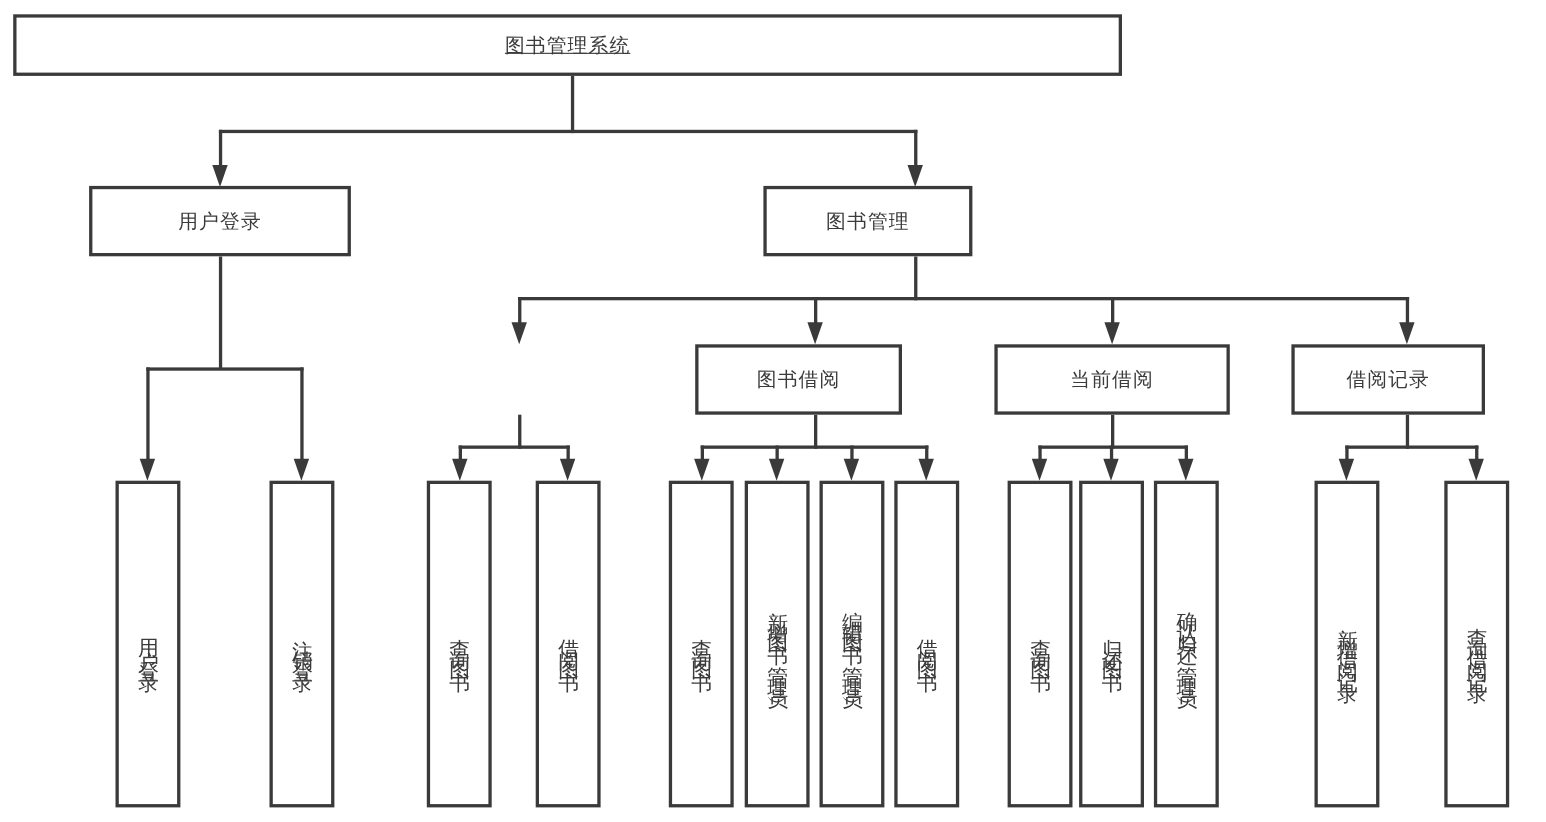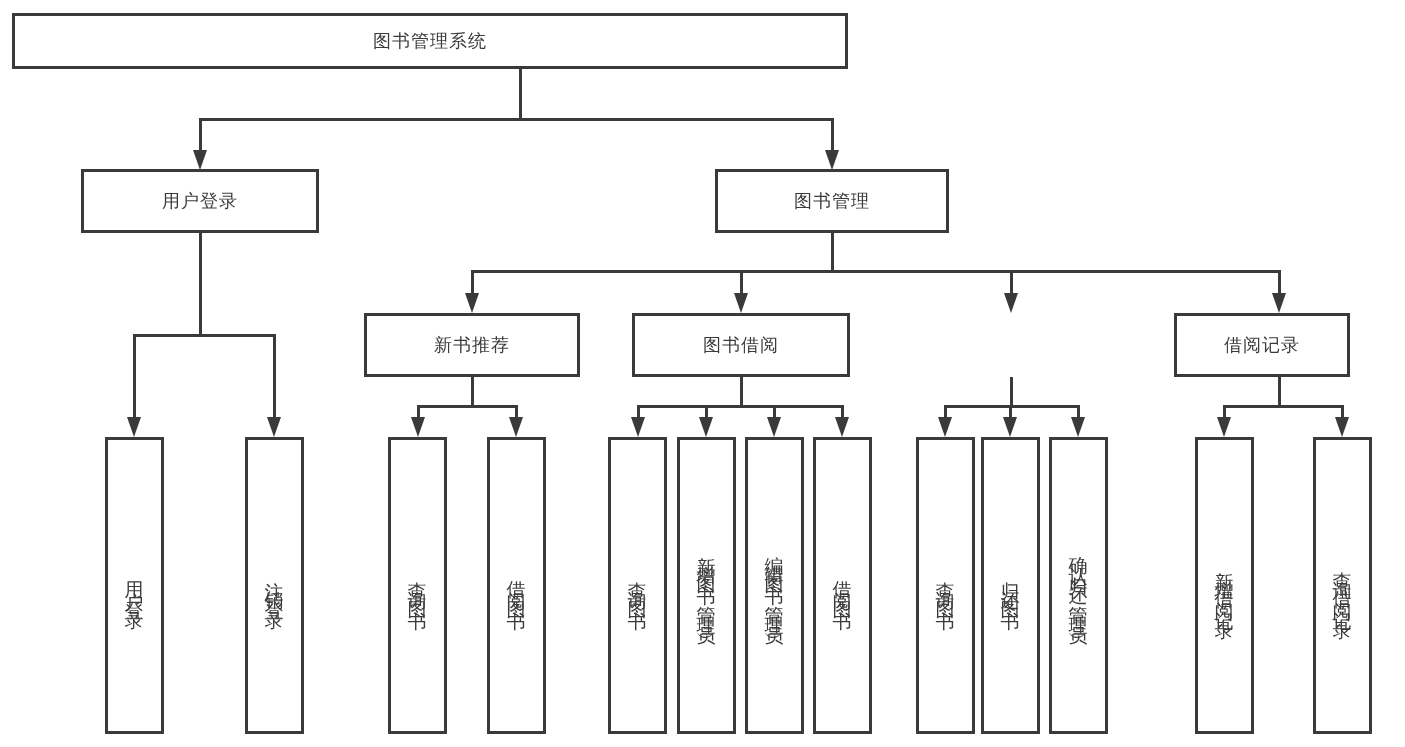--- a/index.html
+++ b/index.html
@@ -64,52 +64,52 @@
     color:var(--wm);
     white-space:nowrap;
     z-index:5;
   }
 </style>
 </head>
 <body>
 
 <div class="canvas">
 
-  <div class="box" style="left:12px;top:13px;width:836px;height:56px;">图书管理系统</div>
+  <div class="box" style="left:12px;top:13px;width:1008px;height:56px;text-decoration:underline;">图书管理系统</div>
 
   <div class="vl" style="left:519px;top:69px;height:52px;"></div>
   <div class="hl" style="left:199px;top:118px;width:635px;"></div>
   <div class="vl" style="left:199px;top:118px;height:34px;"></div>
   <div class="ar" style="left:193px;top:150px;"></div>
   <div class="vl" style="left:831px;top:118px;height:34px;"></div>
   <div class="ar" style="left:825px;top:150px;"></div>
 
   <div class="box" style="left:81px;top:169px;width:238px;height:64px;">用户登录</div>
-  <div class="box" style="left:715px;top:169px;width:234px;height:64px;text-align:center;">图书管理</div>
+  <div class="box" style="left:694px;top:169px;width:190px;height:64px;text-align:center;">图书管理</div>
 
   <div class="vl" style="left:199px;top:233px;height:103px;"></div>
   <div class="hl" style="left:133px;top:334px;width:143px;"></div>
   <div class="vl" style="left:133px;top:334px;height:84px;"></div>
   <div class="ar" style="left:127px;top:417px;"></div>
   <div class="vl" style="left:273px;top:334px;height:84px;"></div>
   <div class="ar" style="left:267px;top:417px;"></div>
 
   <div class="vl" style="left:831px;top:233px;height:40px;"></div>
   <div class="hl" style="left:471px;top:270px;width:810px;"></div>
   <div class="vl" style="left:471px;top:270px;height:25px;"></div>
   <div class="ar" style="left:465px;top:293px;"></div>
   <div class="vl" style="left:740px;top:270px;height:25px;"></div>
   <div class="ar" style="left:734px;top:293px;"></div>
   <div class="vl" style="left:1010px;top:270px;height:25px;"></div>
   <div class="ar" style="left:1004px;top:293px;"></div>
   <div class="vl" style="left:1278px;top:270px;height:25px;"></div>
   <div class="ar" style="left:1272px;top:293px;"></div>
 
-  <div class="box" style="left:364px;top:313px;width:216px;height:64px;">新书推荐</div>
-  <div class="box" style="left:632px;top:313px;width:218px;height:64px;">图书借阅</div>
+  <div class="box" style="left:632px;top:313px;width:188px;height:64px;">图书借阅</div>
+  <div class="box" style="left:904px;top:313px;width:214px;height:64px;">当前借阅</div>
   <div class="box" style="left:1174px;top:313px;width:176px;height:64px;">借阅记录</div>
 
   <div class="vl" style="left:471px;top:377px;height:31px;"></div>
   <div class="hl" style="left:417px;top:405px;width:101px;"></div>
   <div class="vl" style="left:417px;top:405px;height:14px;"></div>
   <div class="ar" style="left:411px;top:417px;"></div>
   <div class="vl" style="left:515px;top:405px;height:14px;"></div>
   <div class="ar" style="left:509px;top:417px;"></div>
 
   <div class="vl" style="left:740px;top:377px;height:31px;"></div>

